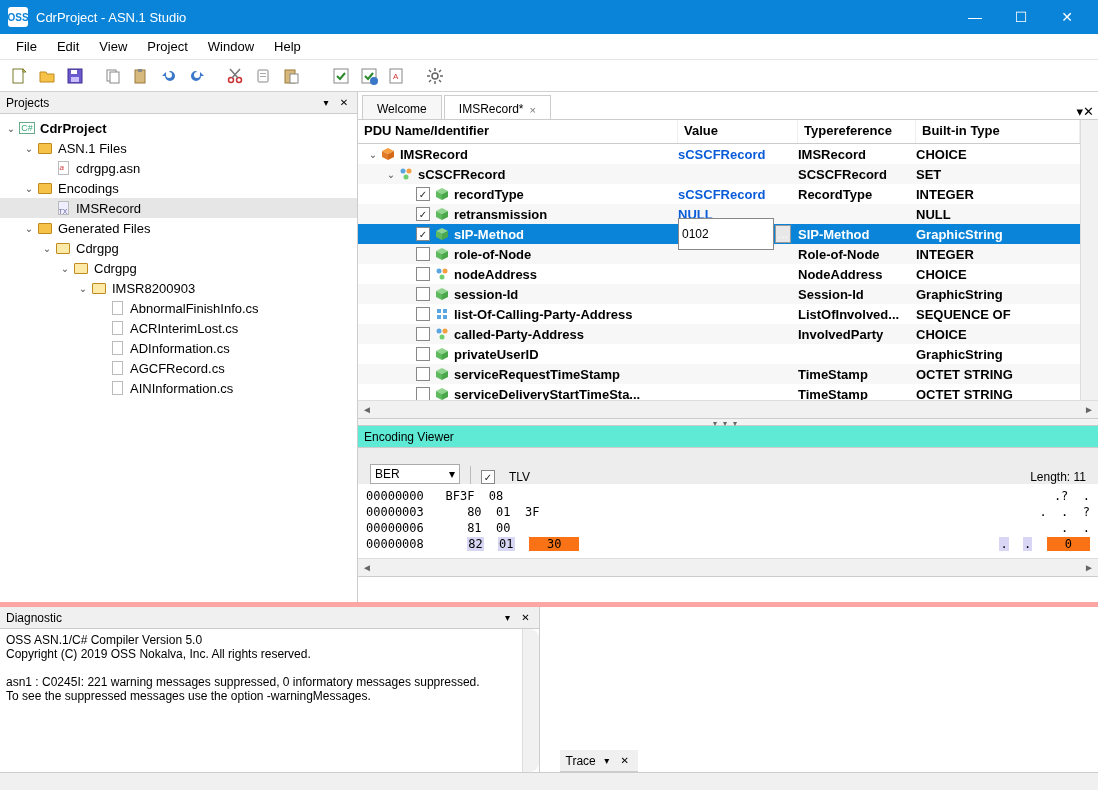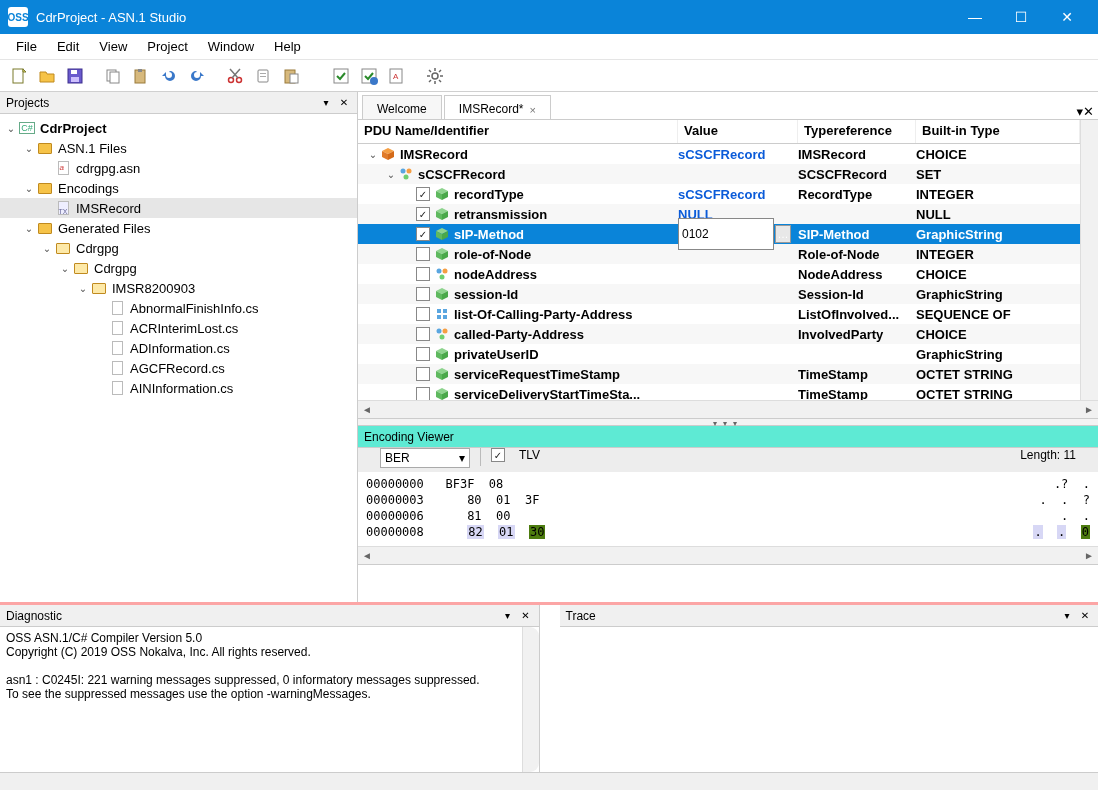--- a/index.html
+++ b/index.html
@@ -51,38 +51,38 @@
   .cb.checked::after { content:"✓"; color:#222; }
   .glyph { width:16px; height:16px; margin-right:4px; display:flex; align-items:center; justify-content:center; }
   .blue { color:#0a5bd9; font-weight:600; }
   .valin { height:32px; width:96px; border:1px solid #888; padding:0 3px; font-size:12px; }
   .dots { width:16px; height:18px; background:#e8e8e8; border:1px solid #999; text-align:center; font-size:11px; line-height:16px; margin-left:1px; }
   .hsb { height: 18px; background:#f1f1f1; border-top:1px solid #ddd; position:relative; }
   .hsb .lar, .hsb .rar { position:absolute; top:0; width:18px; height:18px; text-align:center; line-height:18px; font-size:10px; color:#666; }
   .hsb .lar { left:0; } .hsb .rar { right:0; }
   .splith { height: 8px; background:#f3f3f3; border-top:1px solid #ccc; border-bottom:1px solid #ccc; text-align:center; font-size:8px; color:#666; letter-spacing:6px; }
   .enc-panel { border-bottom:1px solid #ccc; display:flex; flex-direction:column; }
-  .enc-tools { height:24px; display:flex; align-items:flex-start; background:#ededed; padding:0 22px; gap:10px; font-size:12px; }
+  .enc-tools { height:36px; display:flex; align-items:flex-end; background:#ededed; padding:0 12px; gap:10px; font-size:12px; }
   .enc-sel { height:20px; border:1px solid #aaa; background:#fff; padding:0 4px; width:90px; display:flex; align-items:center; justify-content:space-between; }
   .enc-tools .sep { width:1px; height:18px; background:#bbb; }
   .enc-tools .sp { flex:1; }
   .hexarea { height: 74px; font-family: Consolas, monospace; font-size:12px; padding:4px 8px; overflow:auto; white-space:pre; line-height:16px; }
   .hex-right { float:right; text-align:right; white-space:pre; }
-  .bottom-split { display:flex; border-top:3px solid #fca5a5; flex:1; min-height:0;gap:20px; }
+  .bottom-split { display:flex; border-top:5px solid #fca5a5; flex:1; min-height:0;gap:20px; }
   .diag { flex:1; border-right:1px solid #ccc; display:flex; flex-direction:column; min-width:0; }
-  .trace { flex:1; display:flex; flex-direction:column; min-width:0; }
+  .trace { flex:1; display:flex; flex-direction:row; min-width:0;align-items:flex-end; }
   .diag-body { flex:1; overflow:auto; padding:4px 6px; font-family: "Segoe UI", Tahoma, sans-serif; font-size:12px; position:relative;border-radius:9px; }
   .diag-body .vsb { position:absolute; right:0; top:0; bottom:0; width:17px; background:#f1f1f1; border-left:1px solid #ddd; }
   .statusbar { height:18px; background:#f0f0f0; border-top:1px solid #ccc; }
   .folder-ico { width:14px; height:11px; background:#f6c348; border:1px solid #c08a1f; border-radius:1px; }
   .file-ico { width:11px; height:14px; background:#fff; border:1px solid #bbb; }
   .struct-ico { font-size:11px; font-weight:bold; color:#2a88c9; }
   svg.cube { width:14px; height:14px; }
   .hl { background:#d7d7f5; padding:0 1px; }
-  .hlg { background:#4d7c0f; padding:0 1px; }
+  .hlg { background:#f97316; padding:0 18px; }
 </style>
 </head>
 <body>
 
 <div class="titlebar">
   <div class="logo">OSS</div>
   <div class="title">CdrProject - ASN.1 Studio</div>
   <div class="spacer"></div>
   <div class="winbtn">—</div>
   <div class="winbtn">☐</div>

